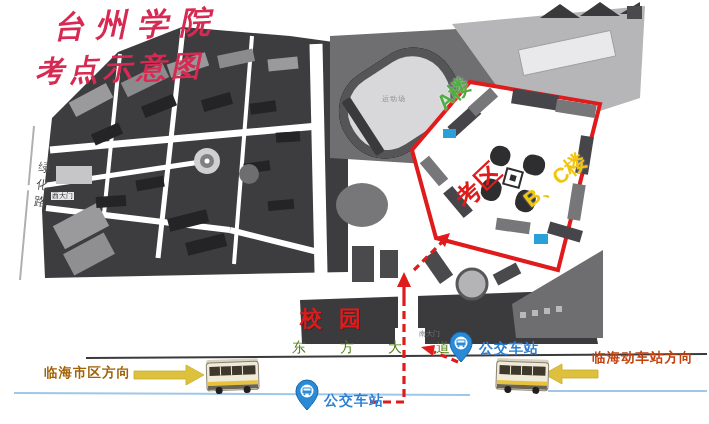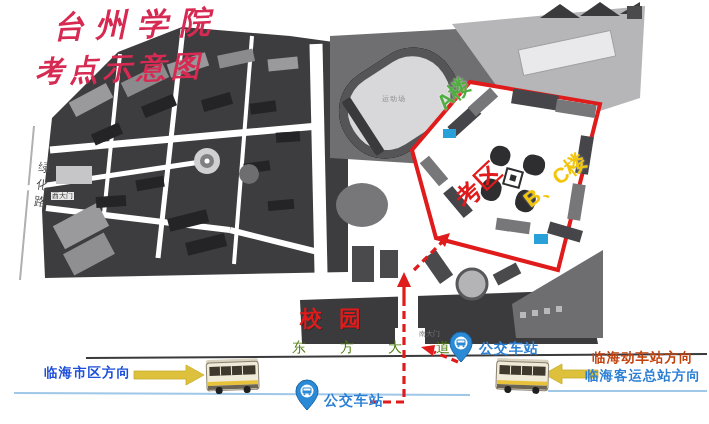--- a/index.html
+++ b/index.html
@@ -31,21 +31,21 @@
     transform:rotate(-43deg); transform-origin:left top; letter-spacing:2px; }
   .campus-lbl { left:300px; top:307px; font-size:22px; font-weight:bold; color:#e01b1b;
     letter-spacing:17px; text-shadow:1px 1px 0 #00000033; }
 
   .road-name { left:292px; top:340px; font-size:14px; color:#4d7c0f; letter-spacing:34px; font-weight:500; }
   .bus-stop-lbl { font-size:14px; font-weight:bold; color:#2a7fd4; letter-spacing:1px; }
   .bs-right { left:479px; top:341px; }
   .bs-bottom { left:324px; top:393px; }
 
   .dir { font-size:13.5px; font-weight:bold; letter-spacing:1px; }
-  .dir-left { left:44px; top:366px; color:#1d4ed8; }
+  .dir-left { left:44px; top:366px; color:#a16207; }
   .dir-right1 { left:592px; top:351px; color:#c2410c; }
   .dir-right2 { left:585px; top:369px; color:#2a7fd4; }
 </style>
 </head>
 <body>
 
 <div id="stage">
 
   <svg id="map-svg" width="709" height="424" viewBox="0 0 709 424">
 
@@ -237,14 +237,13 @@
   <div class="lbl exam-lbl">考区</div>
   <div class="lbl campus-lbl">校园</div>
 
   <div class="lbl road-name">东方大道</div>
 
   <div class="lbl bus-stop-lbl bs-right">公交车站</div>
   <div class="lbl bus-stop-lbl bs-bottom">公交车站</div>
 
   <div class="lbl dir dir-left">临海市区方向</div>
   <div class="lbl dir dir-right1">临海动车站方向</div>
-  <div class="lbl dir dir-right2">临海客运总站方向</div>
 </div>
 
 </body></html>

